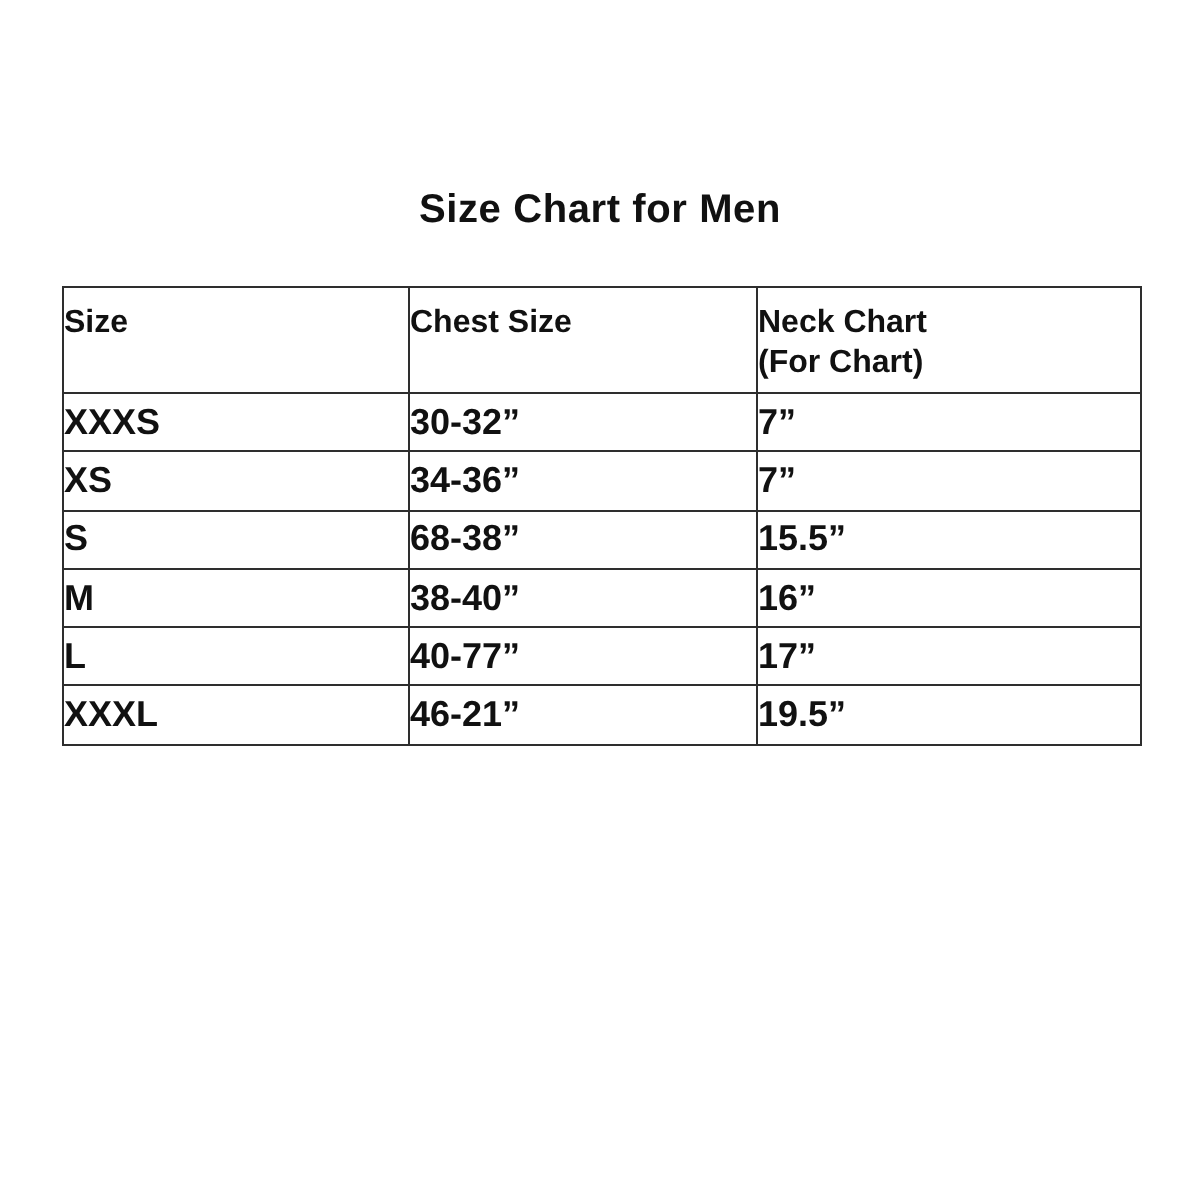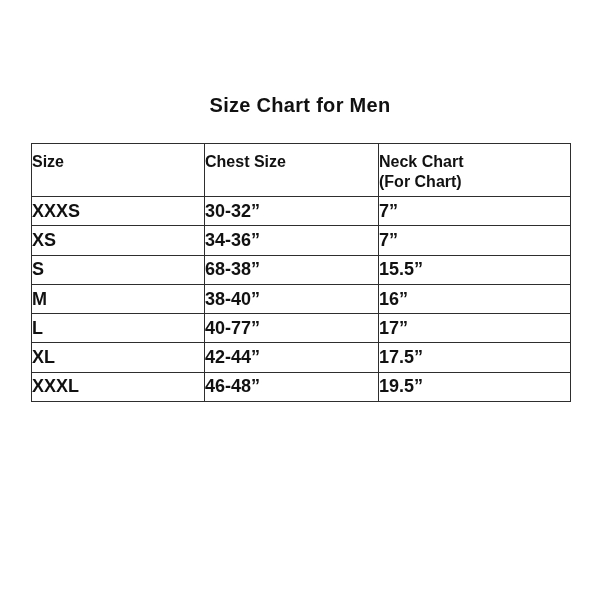--- a/index.html
+++ b/index.html
@@ -103,25 +103,20 @@
         <td>M</td>
         <td>38-40”</td>
         <td>16”</td>
       </tr>
       <tr>
         <td>L</td>
         <td>40-77”</td>
         <td>17”</td>
       </tr>
       <tr>
-        <td>XL</td>
-        <td>42-44”</td>
-        <td>17.5”</td>
-      </tr>
-      <tr>
         <td>XXXL</td>
-        <td>46-48”</td>
+        <td>46-21”</td>
         <td>19.5”</td>
       </tr>
     </tbody>
   </table>
 
 </div>
 
 </body></html>

